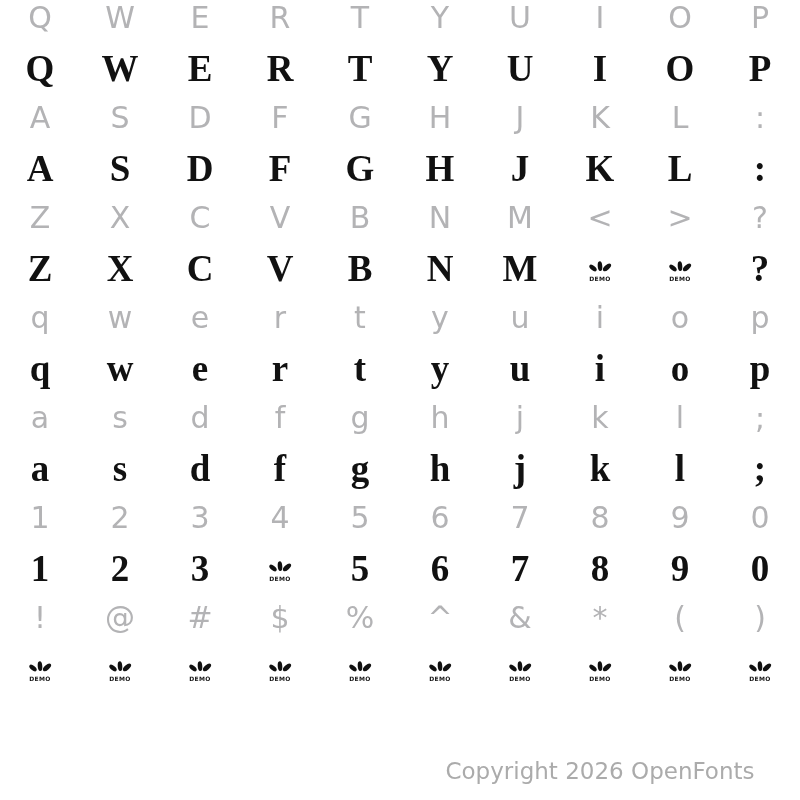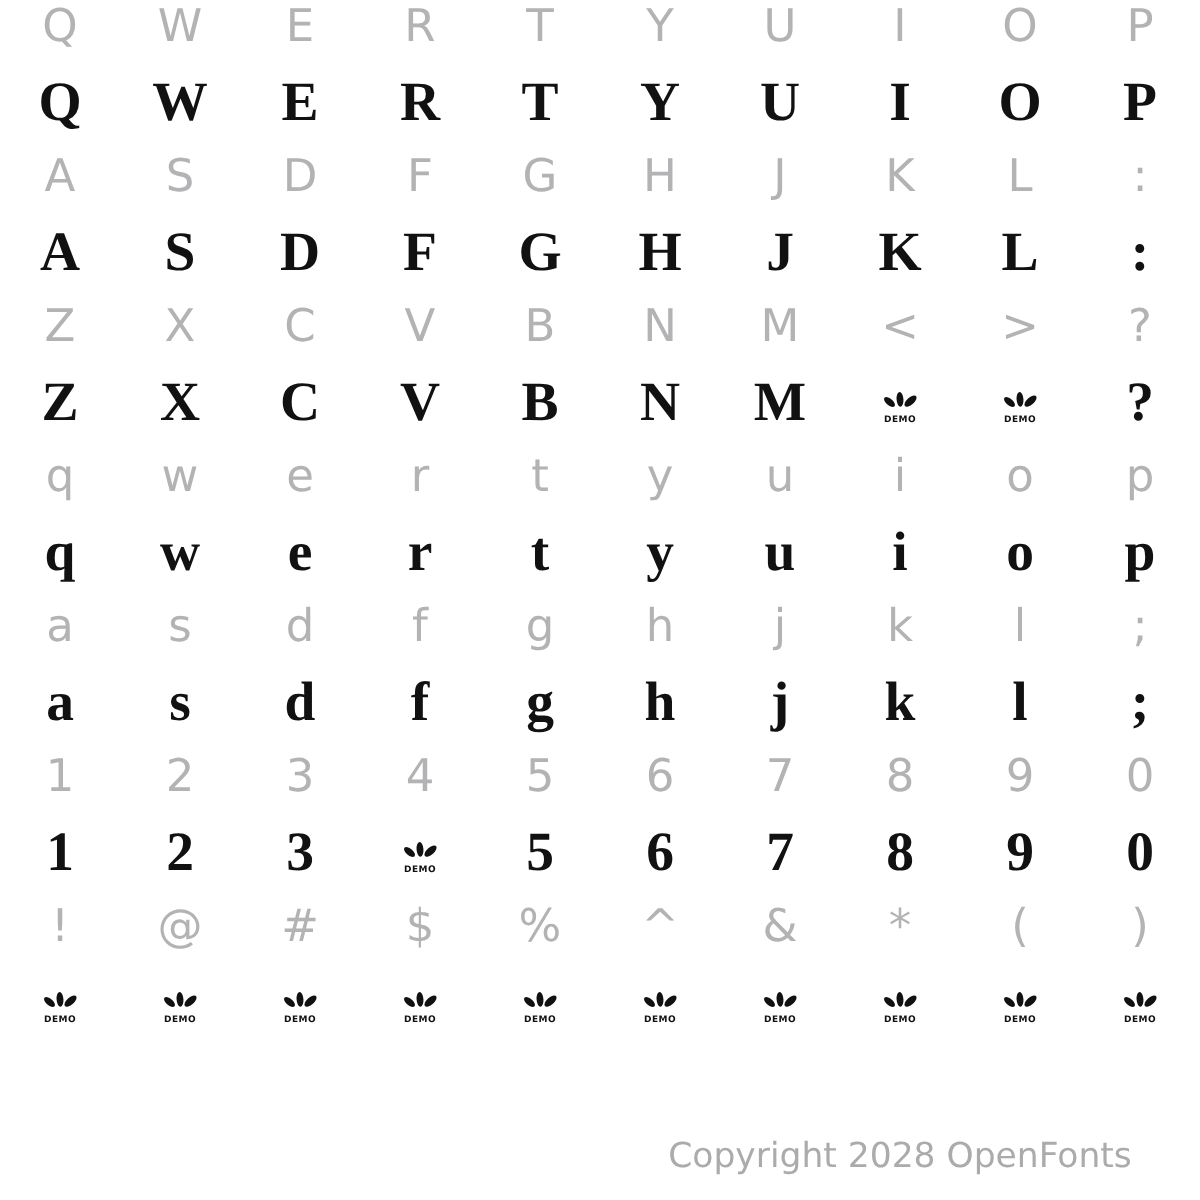--- a/index.html
+++ b/index.html
@@ -369,13 +369,13 @@
               <ellipse cx="6" cy="7" rx="2.2" ry="4.4" transform="rotate(-50 6 7)"></ellipse>
               <ellipse cx="13" cy="5.2" rx="2.3" ry="4.9" transform="rotate(-4 13 5.2)"></ellipse>
               <ellipse cx="20" cy="6.4" rx="2.4" ry="5" transform="rotate(48 20 6.4)"></ellipse>
             </g>
             <text x="13" y="20" text-anchor="middle" font-size="6" font-weight="bold" font-family="&quot;DejaVu Sans&quot;, sans-serif" letter-spacing="0.3" fill="#111111">DEMO</text>
           </svg>
         </span>
       </div>
     </div>
   </div>
-<div class="footer-copyright">Copyright 2028 OpenFonts</div>
+<div class="footer-copyright">Copyright 2026 OpenFonts</div>
 
 </body></html>

